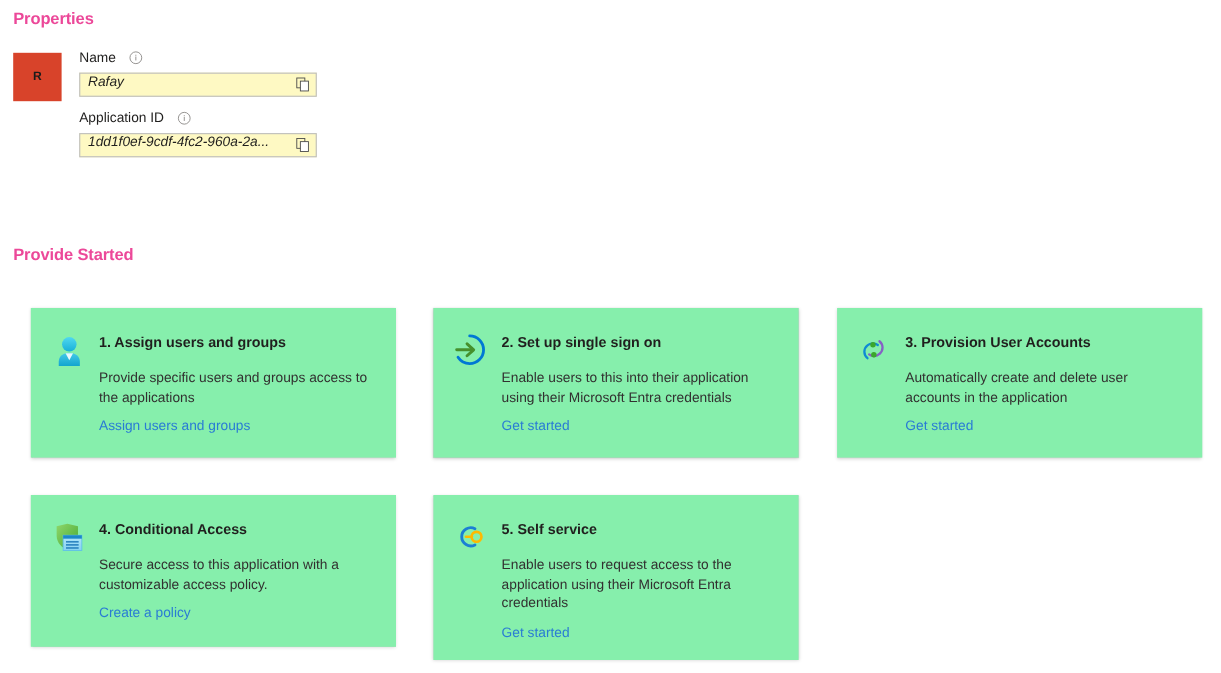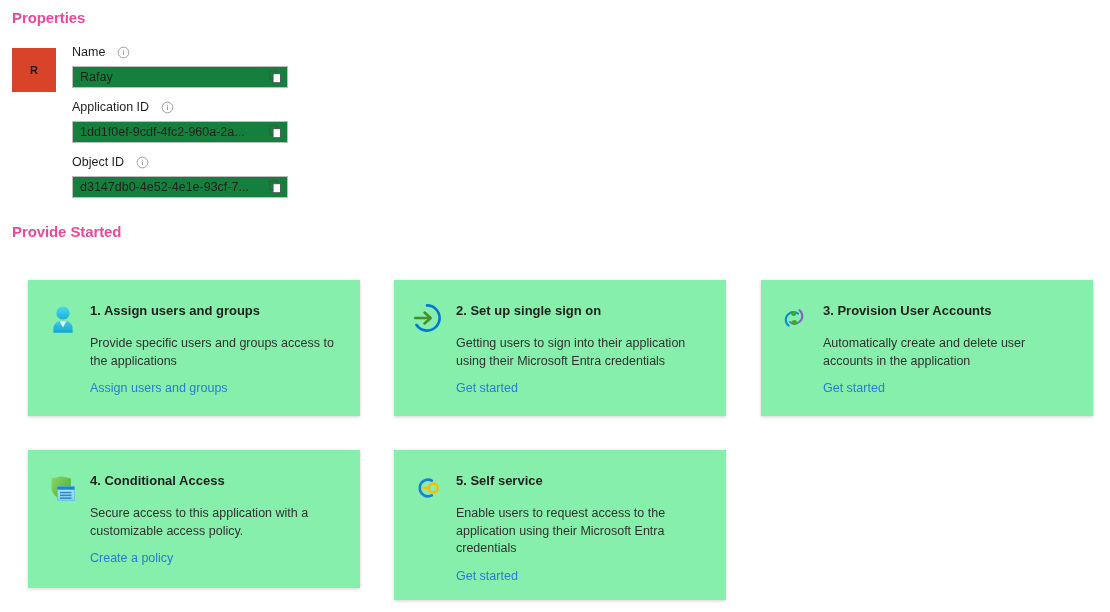--- a/index.html
+++ b/index.html
@@ -70,24 +70,25 @@
     width: 13px;
     height: 13px;
     flex: 0 0 13px;
     display: block;
   }
 
   .field-box {
     position: relative;
     width: 216px;
     height: 22px;
-    background: #15803d;
+    background: #fef9c3;
     border: 1px solid #bdbdbd;
     display: flex;
-    align-items: center;
+    align-items: flex-start;
+    font-style: italic;
   }
   .field-value {
     font-size: 12.5px;
     color: #201f1e;
     padding-left: 7px;
     white-space: nowrap;
     overflow: hidden;
     flex: 1 1 auto;
   }
   .copy-btn {
@@ -197,41 +198,20 @@
       <span class="field-value">1dd1f0ef-9cdf-4fc2-960a-2a...</span>
       <span class="copy-btn" title="Copy to clipboard">
         <svg class="copy-icon" viewBox="0 0 16 17">
           <rect x="1" y="1" width="9" height="11" fill="none" stroke="#4a4a4a" stroke-width="1"></rect>
           <rect x="5" y="4.5" width="9" height="11" fill="#ffffff" stroke="#4a4a4a" stroke-width="1"></rect>
         </svg>
       </span>
     </div>
   </div>
 
-  <div class="field-group" id="field-objectid">
-    <div class="field-label-row">
-      <span class="field-label">Object ID</span>
-      <span class="info-icon-wrap">
-        <svg class="info-icon" viewBox="0 0 16 16">
-          <circle cx="8" cy="8" r="6.6" fill="none" stroke="#8a8886" stroke-width="1"></circle>
-          <rect x="7.5" y="6.6" width="1" height="4.4" fill="#8a8886"></rect>
-          <rect x="7.5" y="4.6" width="1" height="1.2" fill="#8a8886"></rect>
-        </svg>
-      </span>
-    </div>
-    <div class="field-box">
-      <span class="field-value">d3147db0-4e52-4e1e-93cf-7...</span>
-      <span class="copy-btn" title="Copy to clipboard">
-        <svg class="copy-icon" viewBox="0 0 16 17">
-          <rect x="1" y="1" width="9" height="11" fill="none" stroke="#4a4a4a" stroke-width="1"></rect>
-          <rect x="5" y="4.5" width="9" height="11" fill="#ffffff" stroke="#4a4a4a" stroke-width="1"></rect>
-        </svg>
-      </span>
-    </div>
-  </div>
 
 </div>
 
 <div class="section-heading" id="heading-getting-started">Provide Started</div>
 
 <div class="card" id="card-1">
   <div class="card-inner">
     <div class="card-icon-wrap">
       <svg class="card-icon" width="34" height="34" viewBox="0 0 34 34">
         <defs>
@@ -261,21 +241,21 @@
   <div class="card-inner">
     <div class="card-icon-wrap">
       <svg class="card-icon" width="30" height="30" viewBox="0 0 30 30">
         <path d="M15 2.4a12.6 12.6 0 1 1 0 25.2a12.6 12.6 0 0 1 -10.6 -5.8" fill="none" stroke="#0078d4" stroke-width="2.6" stroke-linecap="round"></path>
         <path d="M3.2 15h13.6" stroke="#46902c" stroke-width="2.7" stroke-linecap="round" fill="none"></path>
         <path d="M12.6 9.6 L18.6 15 L12.6 20.4" fill="none" stroke="#46902c" stroke-width="2.7" stroke-linecap="round" stroke-linejoin="round"></path>
       </svg>
     </div>
     <div class="card-body">
       <div class="card-title">2. Set up single sign on</div>
-      <div class="card-desc">Getting users to sign into their application using their Microsoft Entra credentials</div>
+      <div class="card-desc">Enable users to this into their application using their Microsoft Entra credentials</div>
       <a class="card-link">Get started</a>
     </div>
   </div>
 </div>
 
 <div class="card" id="card-3">
   <div class="card-inner">
     <div class="card-icon-wrap">
       <svg class="card-icon" width="30" height="30" viewBox="0 0 30 30">
         <path d="M20.5 7.2 a7.4 7.4 0 0 1 0 11.6 a7.4 7.4 0 0 1 -9.4 0.4" fill="none" stroke="#8661c5" stroke-width="2.1" stroke-linecap="round"></path>

